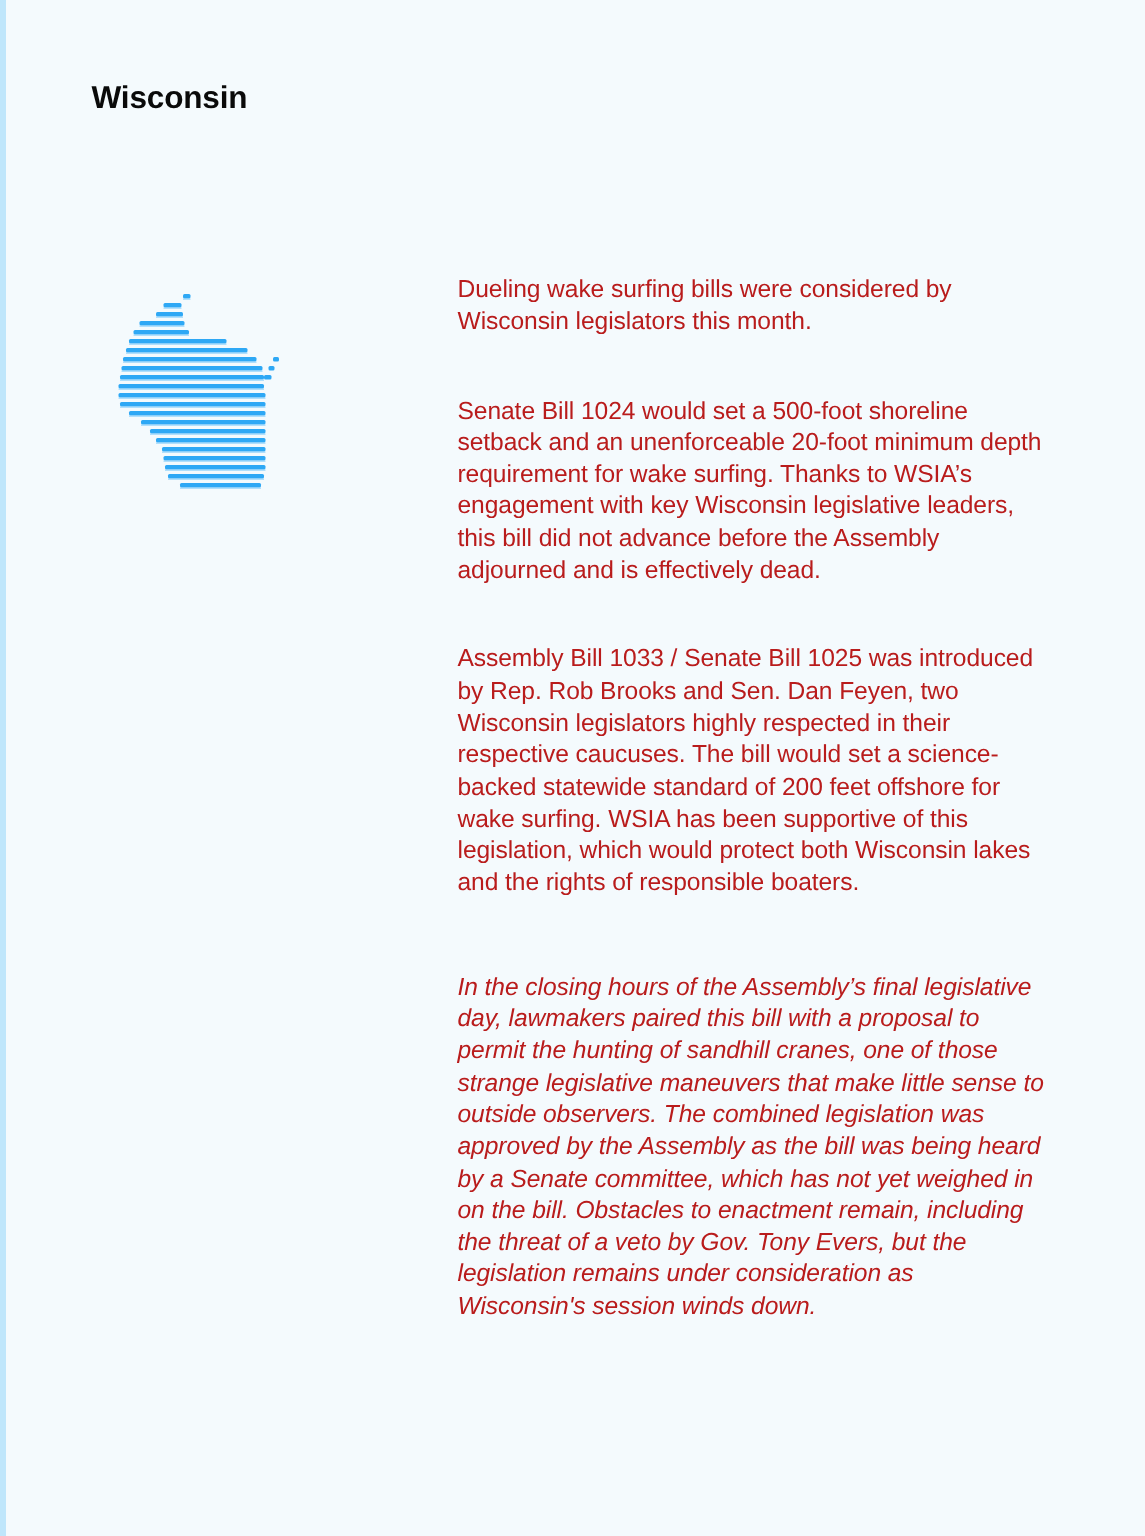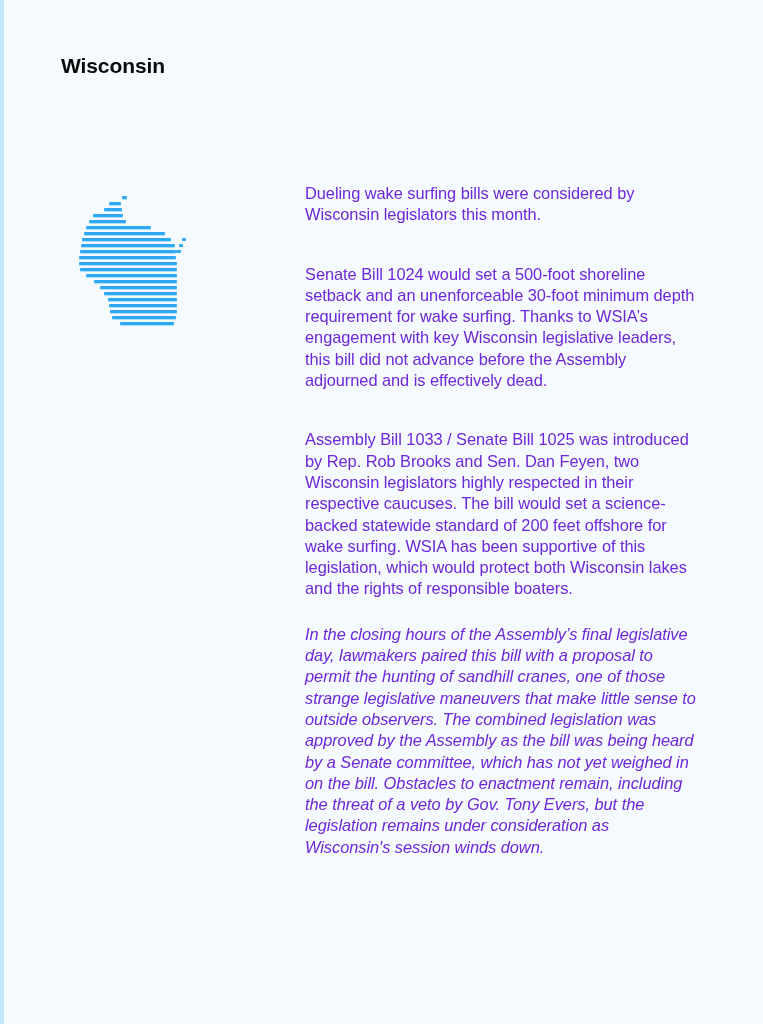--- a/index.html
+++ b/index.html
@@ -61,24 +61,24 @@
   .article {
     position: absolute;
     left: 305px;
     top: 183px;
     width: 392px;
   }
   .article p {
     margin: 0 0 38px 0;
     font-size: 16.4px;
     line-height: 21.3px;
-    color: #6d28d9;
+    color: #b91c1c;
     letter-spacing: -0.05px;
   }
-  .article p.tight-gap { margin-bottom: 24px; }
+  .article p.tight-gap { margin-bottom: 48px; }
   .article p:last-child { margin-bottom: 0; font-style: italic; }
 </style>
 </head>
 <body>
 
 <div class="page-edge"></div>
 
 <div class="page">
 
   <h1 class="page-title">Wisconsin</h1>
@@ -139,18 +139,18 @@
         <rect x="31" y="113" width="68" height="1"></rect>
         <rect x="32" y="119" width="67" height="1"></rect>
         <rect x="34" y="125" width="64" height="1"></rect>
         <rect x="42" y="131" width="54" height="1"></rect>
       </g>
     </svg>
   </div>
 
   <div class="article">
     <p>Dueling wake surfing bills were considered by Wisconsin legislators this month.</p>
-    <p>Senate Bill 1024 would set a 500-foot shoreline setback and an unenforceable 30-foot minimum depth requirement for wake surfing. Thanks to WSIA’s engagement with key Wisconsin legislative leaders, this bill did not advance before the Assembly adjourned and is effectively dead.</p>
+    <p>Senate Bill 1024 would set a 500-foot shoreline setback and an unenforceable 20-foot minimum depth requirement for wake surfing. Thanks to WSIA’s engagement with key Wisconsin legislative leaders, this bill did not advance before the Assembly adjourned and is effectively dead.</p>
     <p class="tight-gap">Assembly Bill 1033 / Senate Bill 1025 was introduced by Rep. Rob Brooks and Sen. Dan Feyen, two Wisconsin legislators highly respected in their respective caucuses. The bill would set a science-backed statewide standard of 200 feet offshore for wake surfing. WSIA has been supportive of this legislation, which would protect both Wisconsin lakes and the rights of responsible boaters.</p>
     <p>In the closing hours of the Assembly’s final legislative day, lawmakers paired this bill with a proposal to permit the hunting of sandhill cranes, one of those strange legislative maneuvers that make little sense to outside observers. The combined legislation was approved by the Assembly as the bill was being heard by a Senate committee, which has not yet weighed in on the bill. Obstacles to enactment remain, including the threat of a veto by Gov. Tony Evers, but the legislation remains under consideration as Wisconsin's session winds down.</p>
   </div>
 
 </div>
 
 </body></html>

